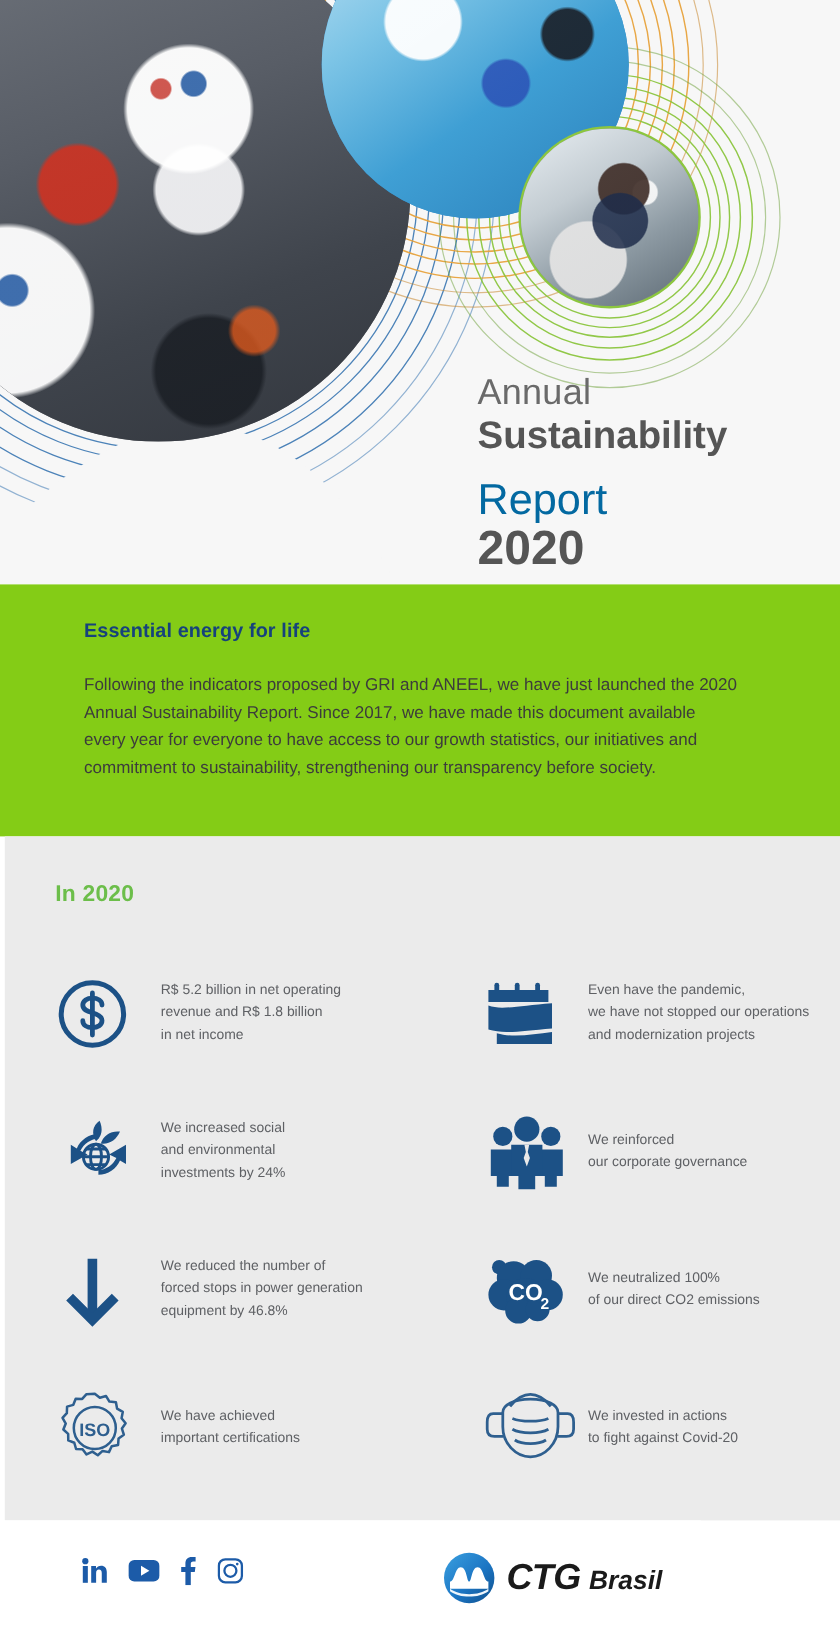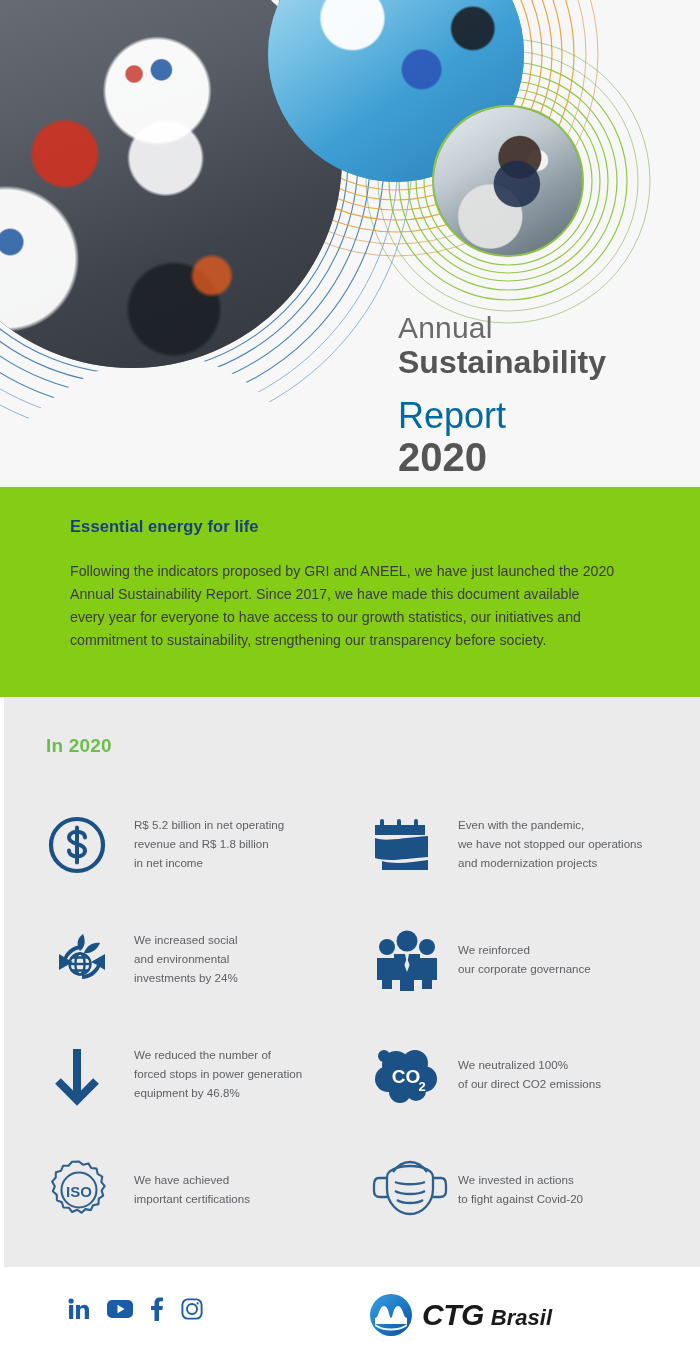--- a/index.html
+++ b/index.html
@@ -138,21 +138,21 @@
     font-size: 19px;
     font-weight: 700;
     color: #6cbe4a;
     margin-bottom: 30px;
     letter-spacing: .2px;
   }
   .grid {
     display: grid;
     grid-template-columns: 320px 320px;
     grid-auto-rows: 115px;
-    column-gap: 4px;
+    column-gap: 36px;
   }
   .item { display: flex; align-items: center; }
   .item .ic {
     width: 88px;
     min-width: 88px;
     display: flex;
     align-items: center;
   }
   .item .tx {
     font-size: 11.6px;
@@ -285,21 +285,21 @@
               <rect x="10" y="7" width="4" height="9" rx="2"></rect>
               <rect x="27" y="7" width="4" height="9" rx="2"></rect>
               <rect x="44" y="7" width="4" height="9" rx="2"></rect>
               <rect x="5" y="13" width="50" height="10"></rect>
               <path d="M5 26 C 16 30, 30 26, 58 24 L 58 45 C 33 47, 18 50, 5 46 Z"></path>
               <path d="M12 49 C 26 53, 42 50, 58 48 L 58 58 L 12 58 Z"></path>
             </g>
           </svg>
         </div>
         <div class="tx">
-          <span>Even with the pandemic,</span>
+          <span>Even have the pandemic,</span>
           <span>we have not stopped our operations</span>
           <span>and modernization projects</span>
         </div>
       </div>
 
       <div class="item">
         <div class="ic">
           <svg width="72" height="68" viewBox="0 0 72 68" fill="none">
             <g fill="#1c5186">
               <path d="M36 19 C 28 19, 21 24, 18 31 L 13 28 L 13 44 L 27 36 L 21 33 C 24 27, 30 23, 36 23 Z"></path>

